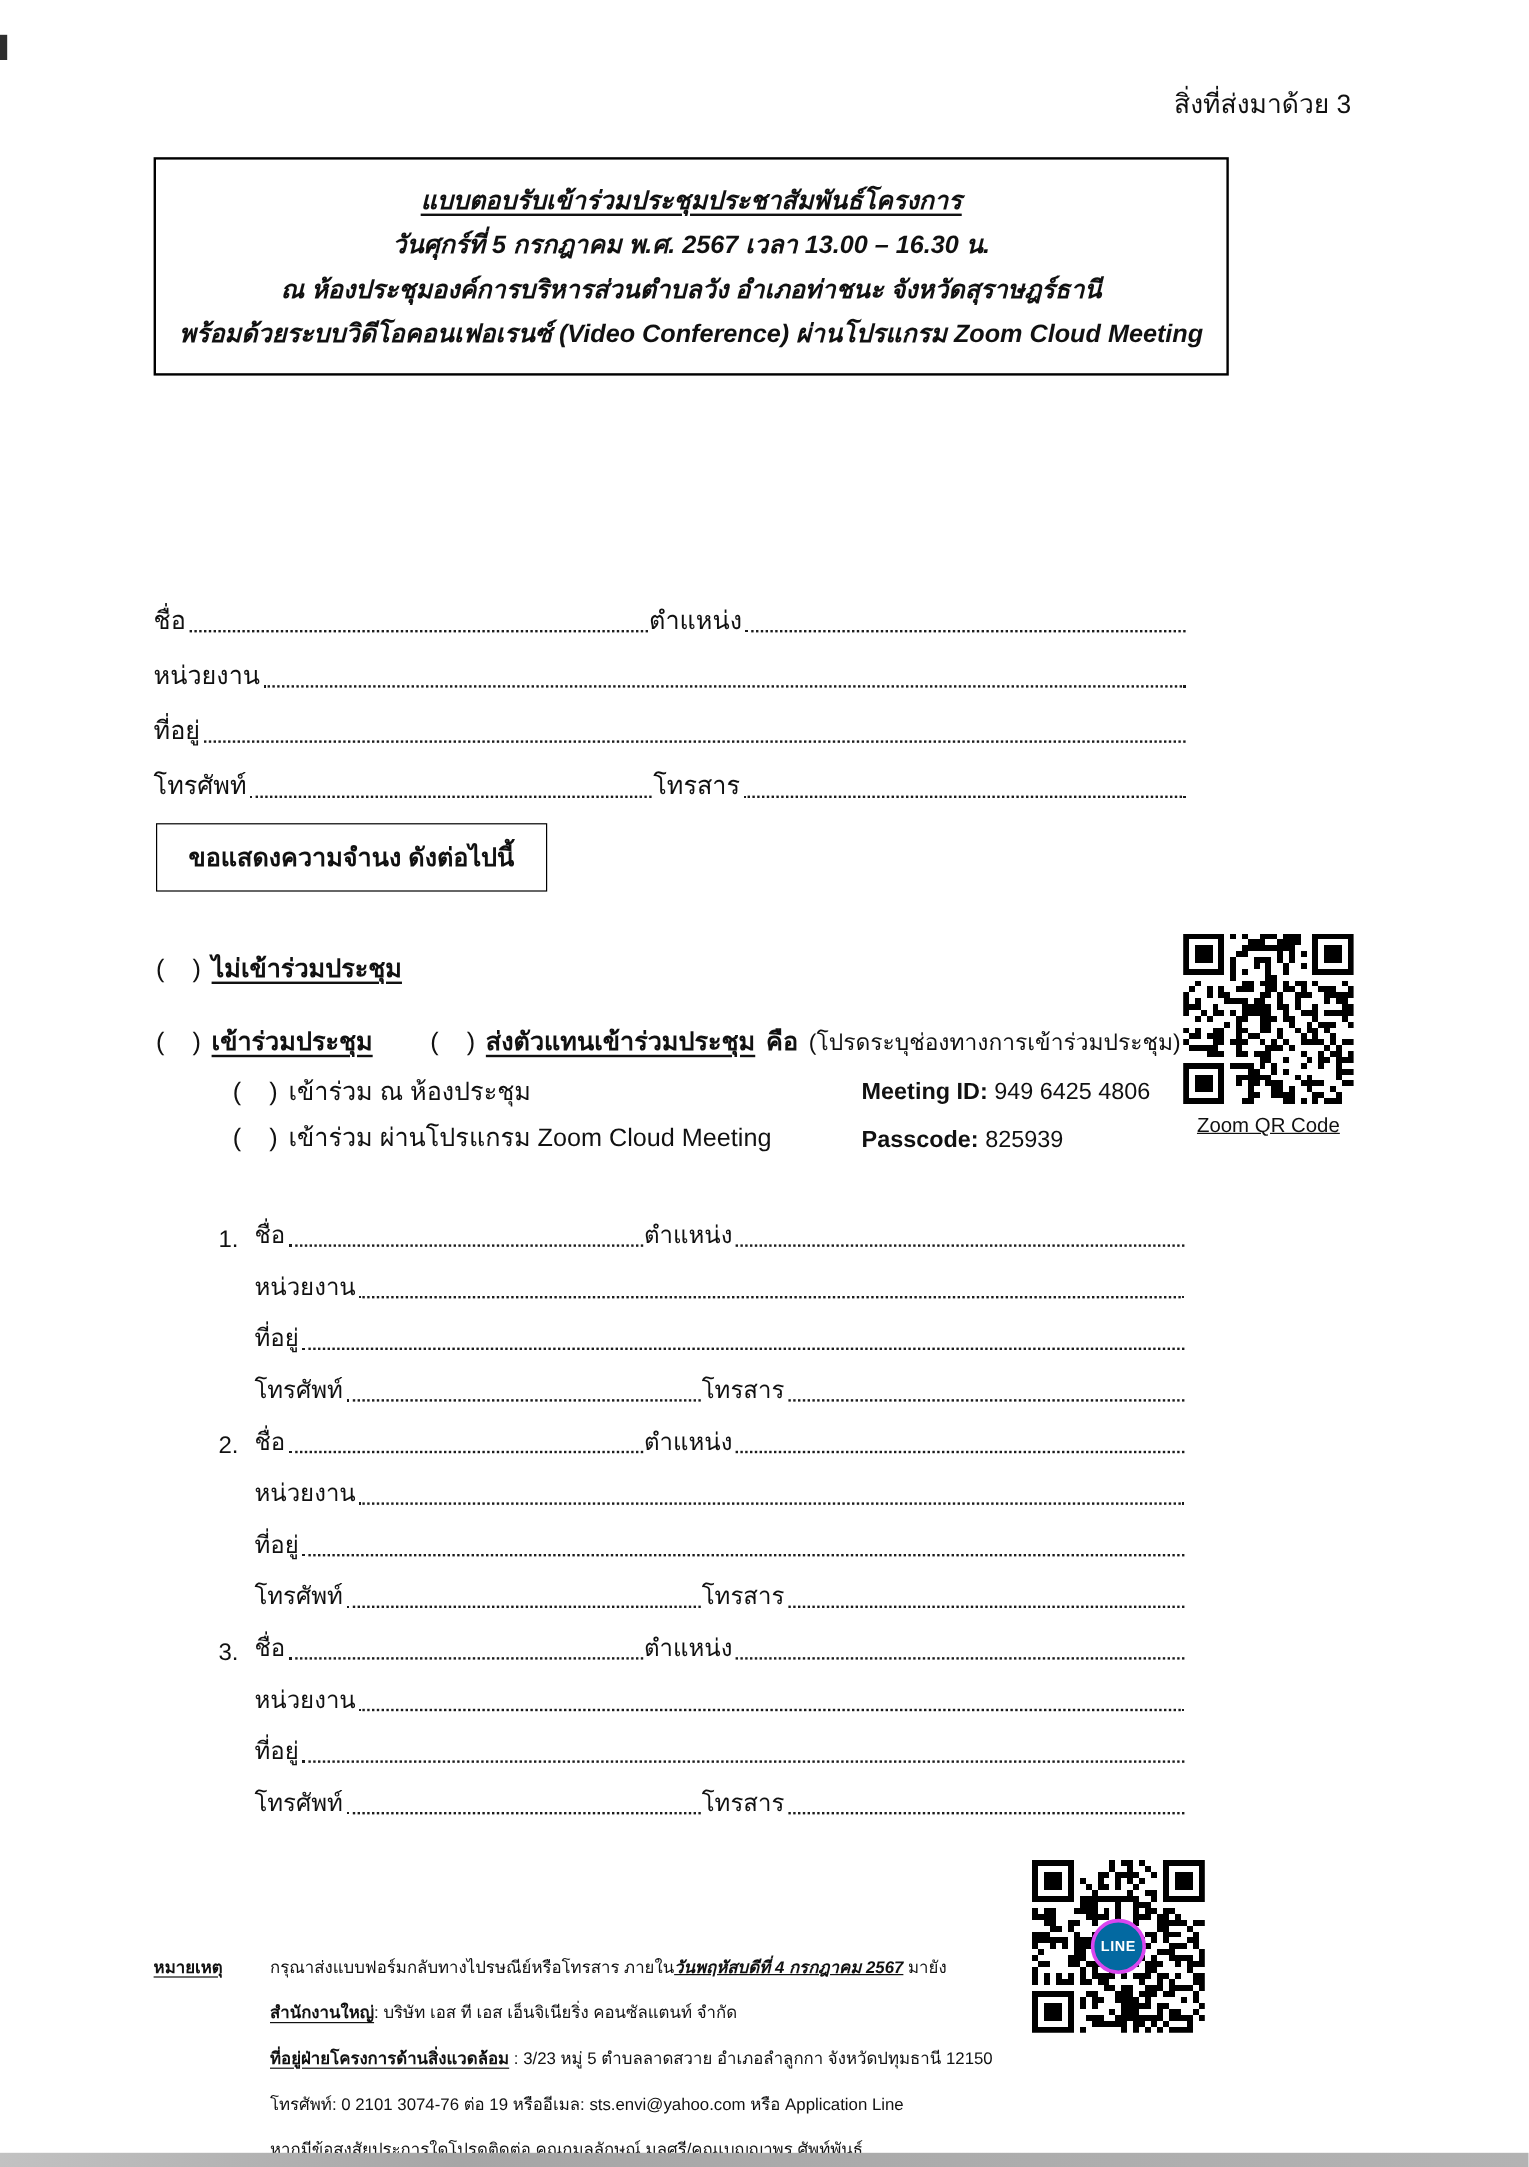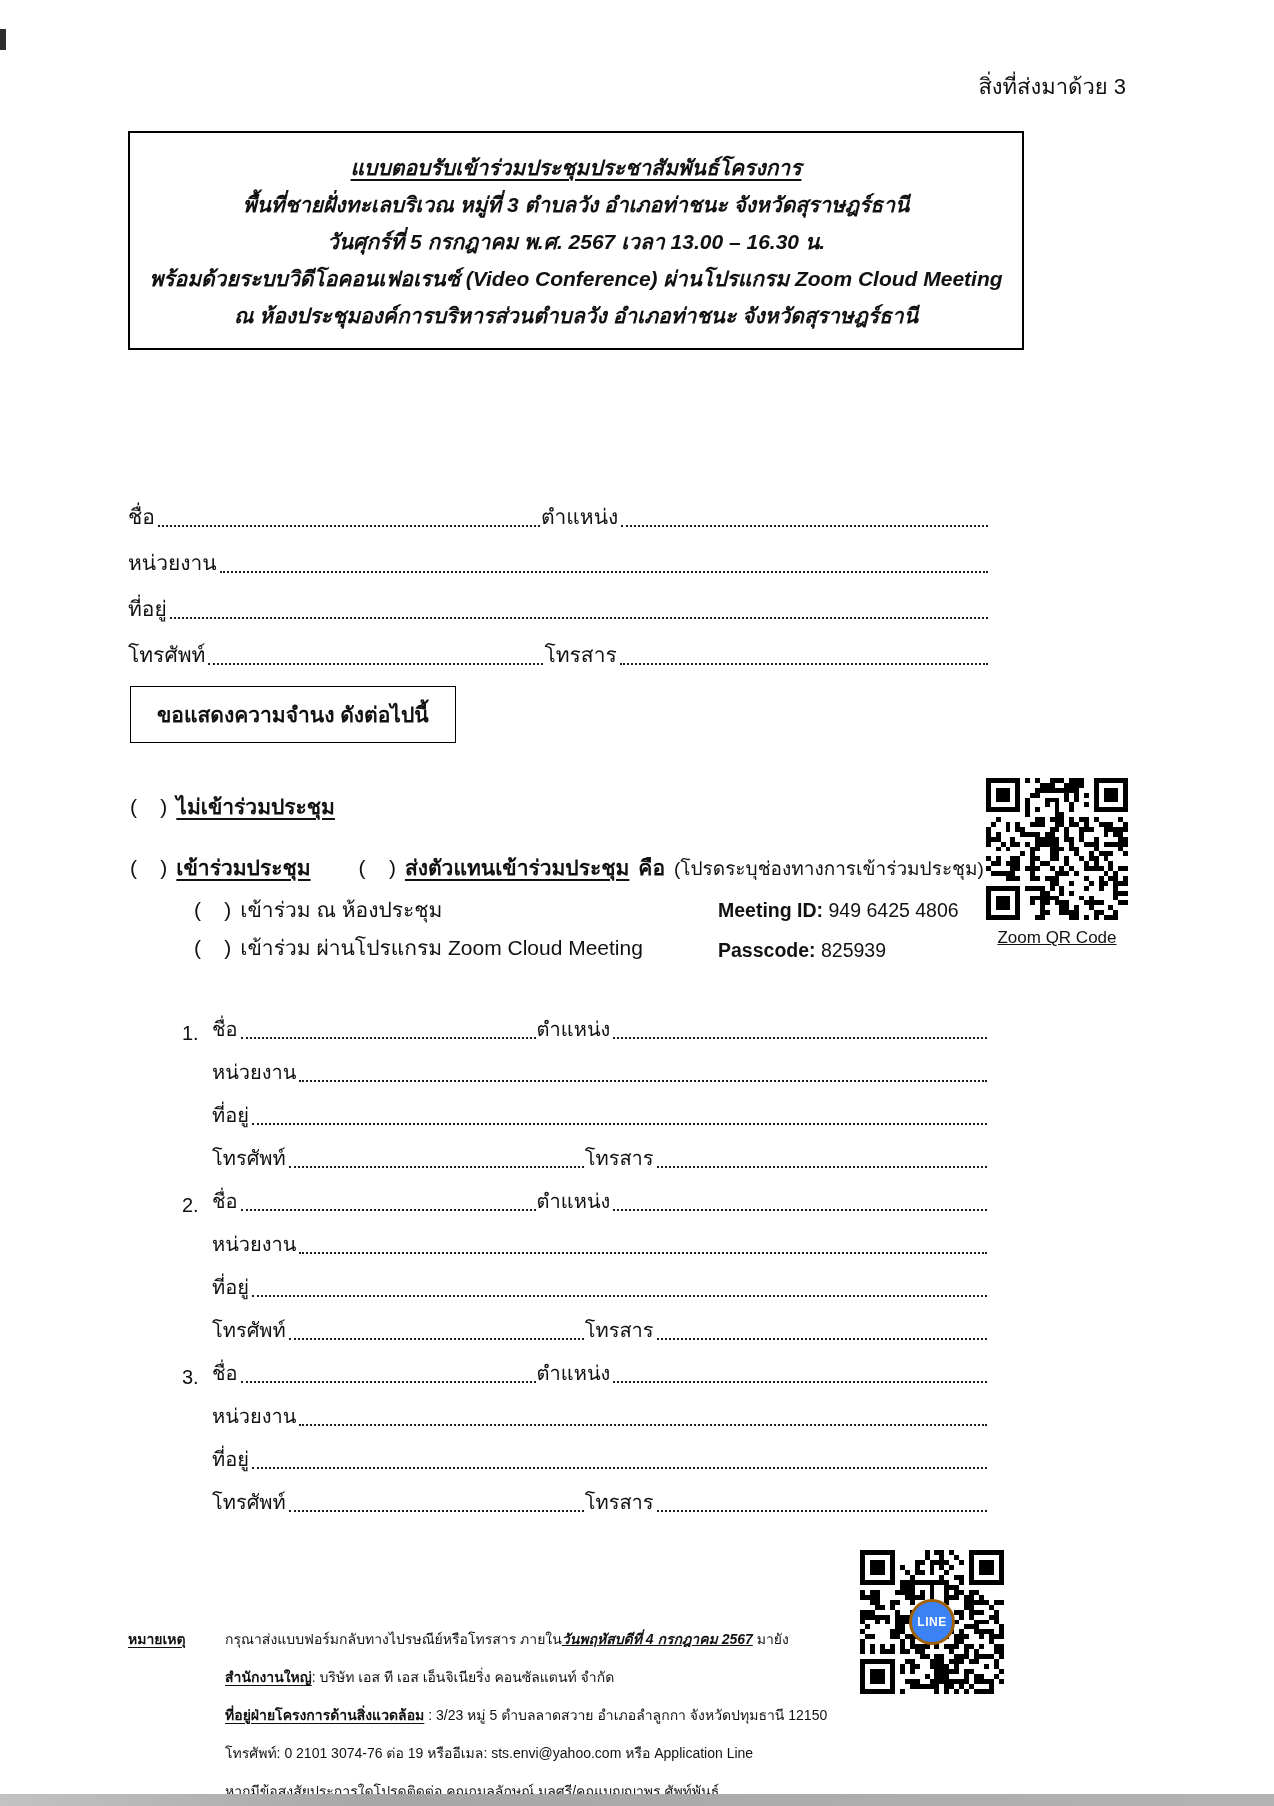--- a/index.html
+++ b/index.html
@@ -52,41 +52,40 @@
   .foot{left:128px;top:1620px;width:745px;font-size:14px;line-height:38px;}
   .flabel{position:absolute;left:0;top:0;font-weight:bold;text-decoration:underline;text-underline-offset:3px;}
   .fbody{margin-left:97px;}
   .fline{white-space:nowrap;}
   .deadline{font-weight:bold;font-style:italic;text-decoration:underline;}
   .ful{font-weight:bold;text-decoration:underline;text-underline-offset:3px;}
   
   .lineqr{left:860px;top:1550px;width:144px;}
   .lineqr .qrbox{width:144px;height:144px;}
   .badge{position:absolute;left:50%;top:50%;transform:translate(-50%,-50%);width:46px;height:46px;
-         border-radius:50%;background:#3b82f6;color:#fff;display:flex;align-items:center;justify-content:center;
-         font-size:12px;font-weight:bold;letter-spacing:.5px;border:3px solid #a16207;box-sizing:border-box;}
+         border-radius:50%;background:#0369a1;color:#fff;display:flex;align-items:center;justify-content:center;
+         font-size:12px;font-weight:bold;letter-spacing:.5px;border:3px solid #d946ef;box-sizing:border-box;}
   
   .strip{left:0;top:1794px;width:1274px;height:12px;background:linear-gradient(90deg,#c2c2c2,#a6a6a6 30%,#b3b3b3);}
   .smudge{left:0;top:29px;width:6px;height:21px;background:#2e2e2e;}
 </style>
 </head>
 <body>
 
 <div class="page">
 
   <div class="abs smudge"></div>
 
   <div class="abs attach">สิ่งที่ส่งมาด้วย 3</div>
 
   <div class="abs hbox">
     <div class="title">แบบตอบรับเข้าร่วมประชุมประชาสัมพันธ์โครงการ</div>
-    <div>พื้นที่ชายฝั่งทะเลบริเวณ หมู่ที่ 3 ตำบลวัง อำเภอท่าชนะ จังหวัดสุราษฎร์ธานี</div>
     <div>วันศุกร์ที่ 5 กรกฎาคม พ.ศ. 2567 เวลา 13.00 – 16.30 น.</div>
+    <div>ณ ห้องประชุมองค์การบริหารส่วนตำบลวัง อำเภอท่าชนะ จังหวัดสุราษฎร์ธานี</div>
     <div>พร้อมด้วยระบบวิดีโอคอนเฟอเรนซ์ (Video Conference) ผ่านโปรแกรม Zoom Cloud Meeting</div>
-    <div>ณ ห้องประชุมองค์การบริหารส่วนตำบลวัง อำเภอท่าชนะ จังหวัดสุราษฎร์ธานี</div>
   </div>
 
   <div class="abs contact rows">
     <div class="row">
       <span class="lbl">ชื่อ</span>
       <span class="dots w1"></span>
       <span class="lbl">ตำแหน่ง</span>
       <span class="dots grow"></span>
     </div>
     <div class="row">

